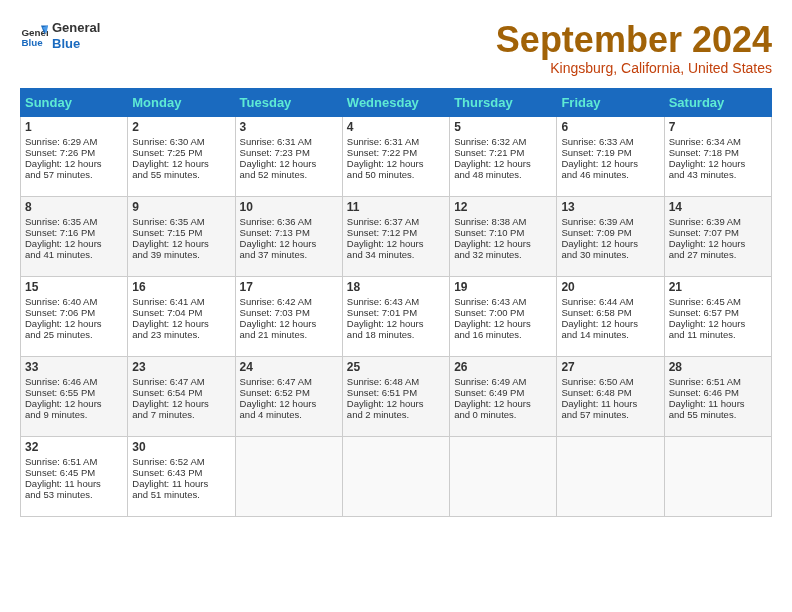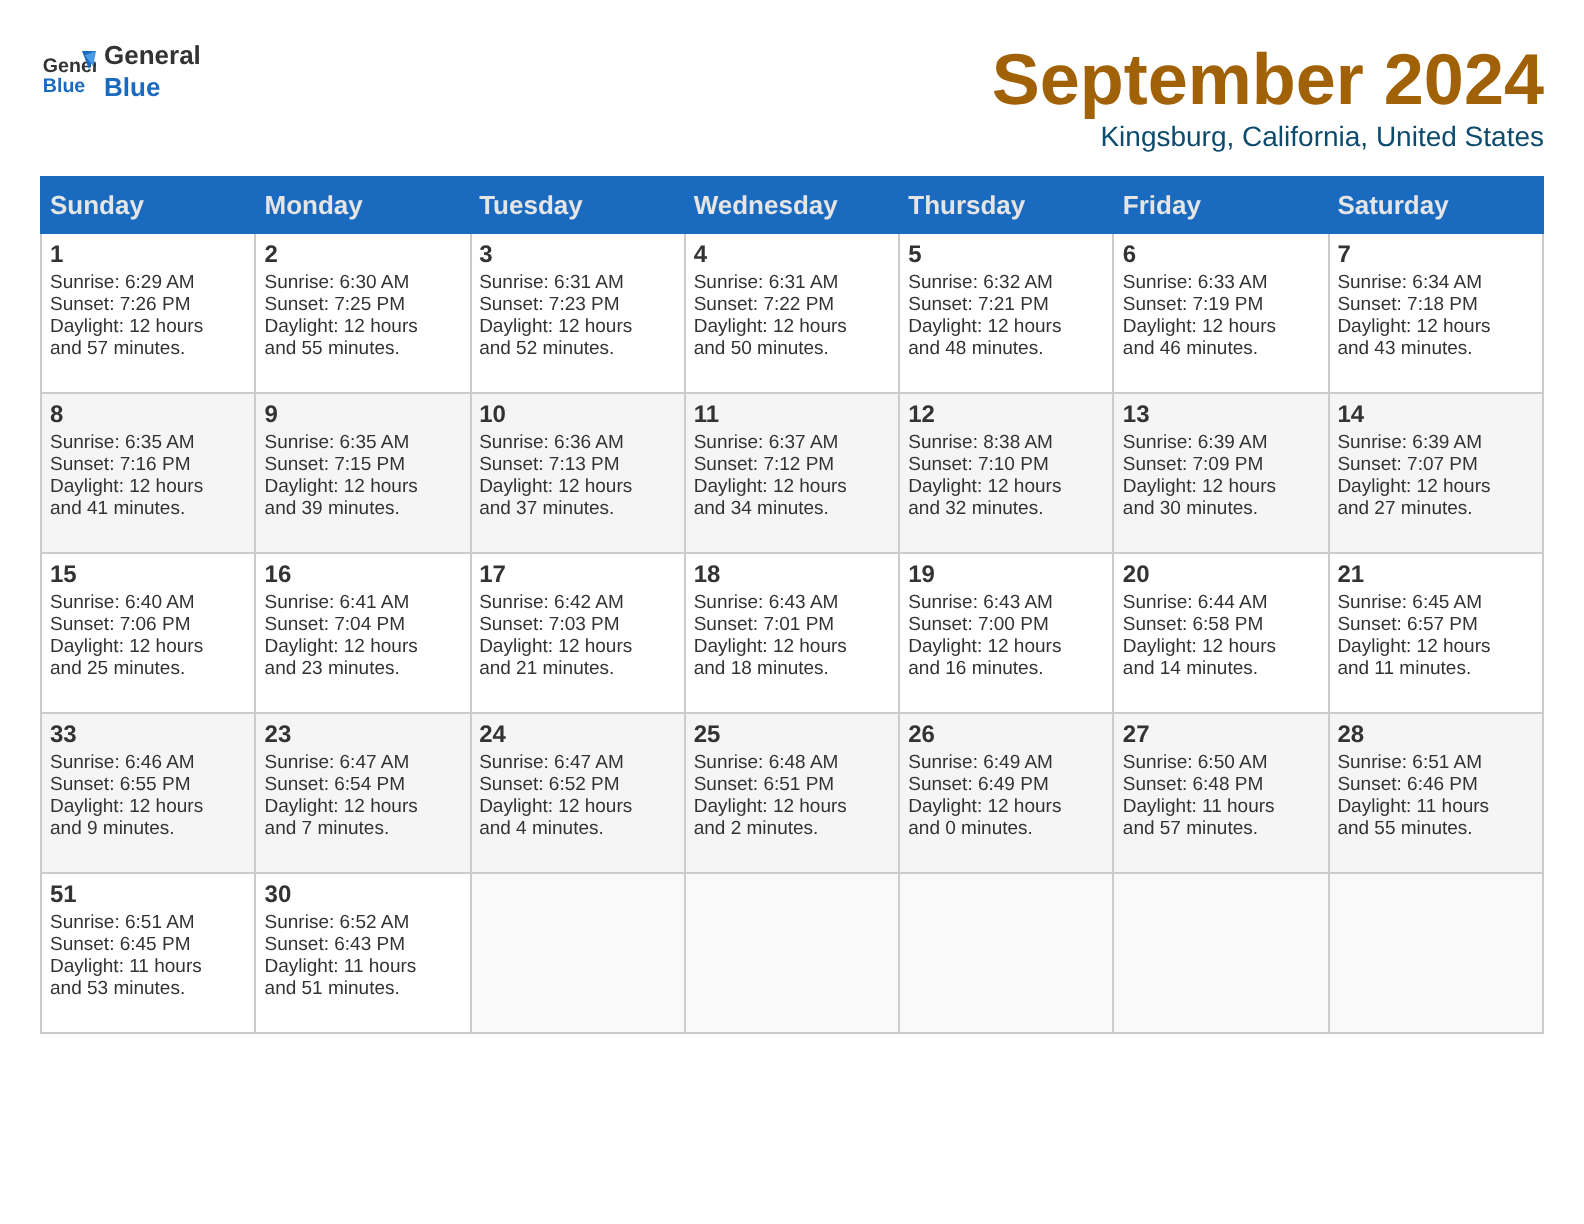--- a/index.html
+++ b/index.html
@@ -32,30 +32,30 @@
       text-align: right;
     }
     .month-title {
       font-size: 36px;
       font-weight: bold;
       color: #a16207;
       line-height: 1.1;
     }
     .location {
       font-size: 14px;
-      color: #0c4a6e;
+      color: #c2410c;
     }
     table {
       width: 100%;
       border-collapse: collapse;
       table-layout: fixed;
     }
     thead tr {
       background: #1a6abf;
-      color: #e5e5e5;
+      color: #5eead4;
     }
     thead th {
       padding: 6px 4px;
       font-size: 13px;
       font-weight: bold;
       border: 1px solid #1a6abf;
       text-align: left;
     }
     tbody td {
       border: 1px solid #ccc;
@@ -318,21 +318,21 @@
           <td>
             <span class="day-num">28</span>
             <div>Sunrise: 6:51 AM</div>
             <div>Sunset: 6:46 PM</div>
             <div>Daylight: 11 hours</div>
             <div>and 55 minutes.</div>
           </td>
         </tr>
         <tr>
           <td>
-            <span class="day-num">51</span>
+            <span class="day-num">32</span>
             <div>Sunrise: 6:51 AM</div>
             <div>Sunset: 6:45 PM</div>
             <div>Daylight: 11 hours</div>
             <div>and 53 minutes.</div>
           </td>
           <td>
             <span class="day-num">30</span>
             <div>Sunrise: 6:52 AM</div>
             <div>Sunset: 6:43 PM</div>
             <div>Daylight: 11 hours</div>

